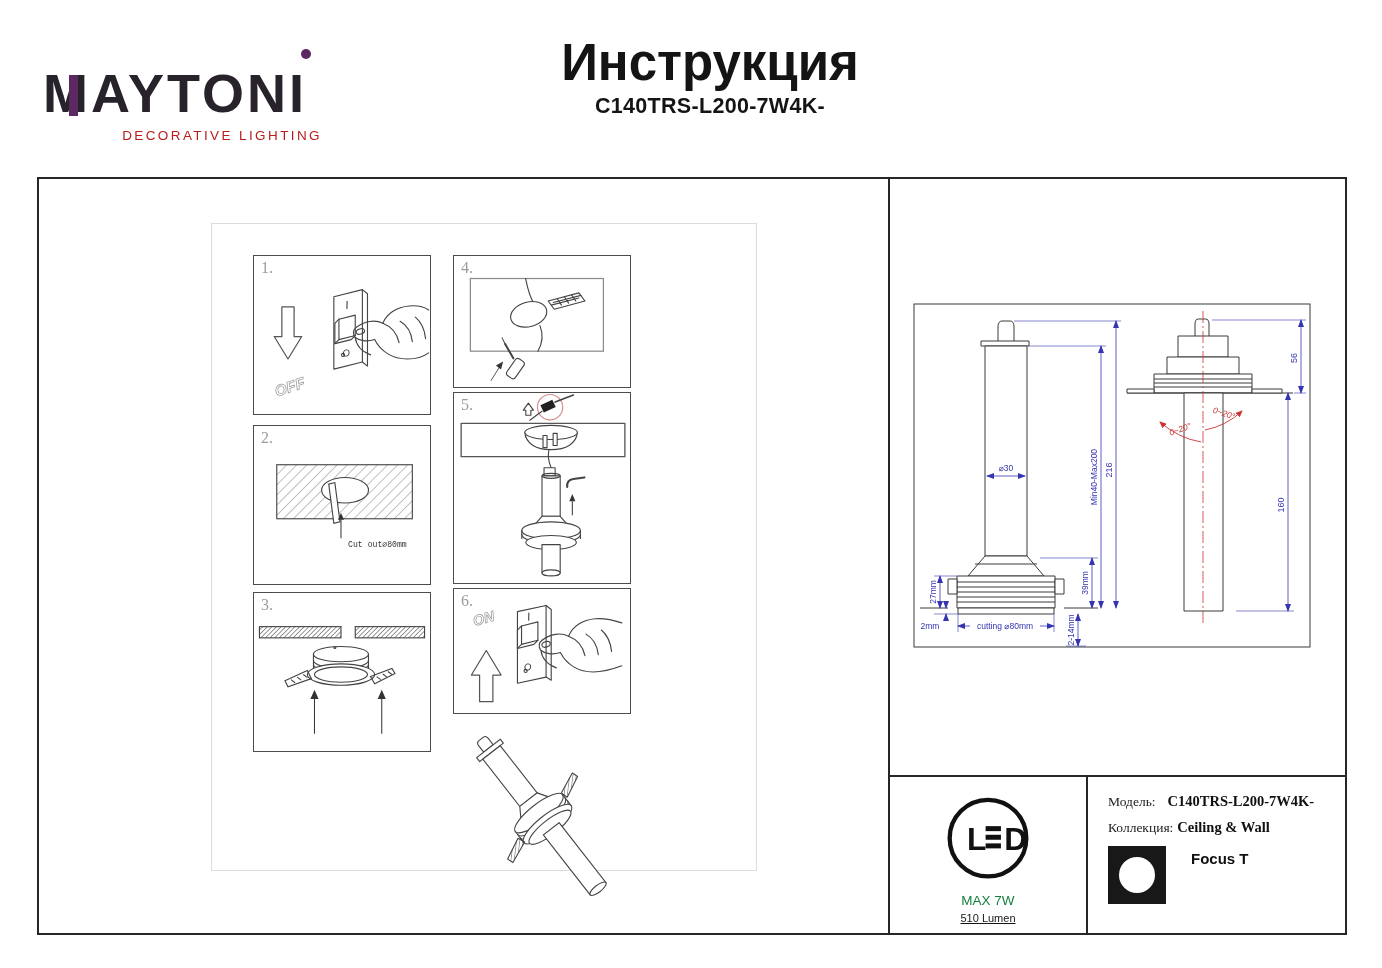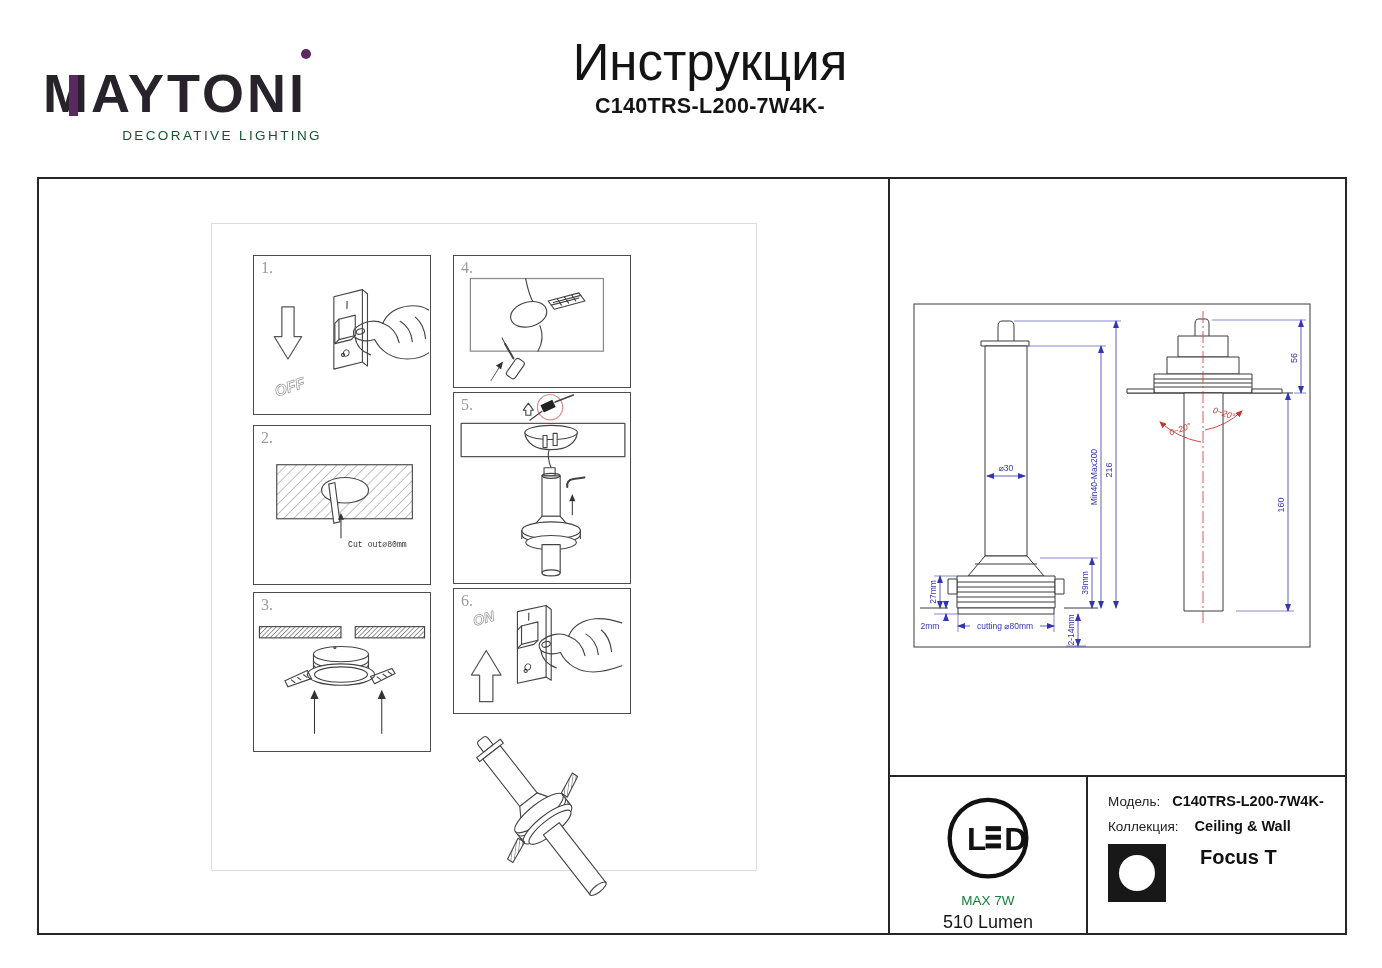--- a/index.html
+++ b/index.html
@@ -3,24 +3,24 @@
 <meta charset="utf-8">
 <style>
   html,body{margin:0;padding:0;background:#fff;}
   body{width:1382px;height:968px;position:relative;font-family:"Liberation Sans",sans-serif;color:#1c1c1c;overflow:hidden;}
 
   
   .logo{position:absolute;left:43px;top:66px;width:279px;}
   .logo-word{position:relative;font-size:54px;font-weight:700;letter-spacing:3px;color:#28222b;line-height:1;white-space:nowrap;}
   .logo-bar{position:absolute;left:26px;top:9px;width:9px;height:41px;background:#5c2862;}
   .logo-dot{position:absolute;left:258px;top:-17px;width:10px;height:10px;border-radius:50%;background:#5c2862;}
-  .logo-tagline{margin-top:8px;text-align:right;font-size:13.5px;letter-spacing:2.4px;color:#14532d;font-weight:400;}
+  .logo-tagline{margin-top:8px;text-align:right;font-size:13.5px;letter-spacing:2.4px;color:#b91c1c;font-weight:400;}
 
   .titleblock{position:absolute;left:510px;top:36px;width:400px;text-align:center;}
-  .title{font-size:51px;font-weight:400;line-height:1.05;color:#141414;}
+  .title{font-size:51px;font-weight:700;line-height:1.05;color:#141414;}
   .subtitle{font-size:21.5px;font-weight:700;margin-top:4px;letter-spacing:0.3px;color:#141414;}
 
   
   .main{position:absolute;left:37px;top:177px;width:1306px;height:754px;border:2px solid #262626;display:flex;}
   .pane-left{width:849px;position:relative;border-right:2px solid #262626;background:#fff;}
   .pane-right{flex:1;position:relative;background:#fff;}
 
   .sheet{position:absolute;left:172px;top:44px;width:544px;height:646px;border:1px solid #dcdcdc;}
 
   .step{position:absolute;border:1.6px solid #4c4c4c;background:#fff;}
@@ -35,31 +35,31 @@
   .art{position:absolute;left:421px;top:543px;width:165px;height:185px;}
 
   .tech-wrap{position:absolute;left:0;top:0;right:0;bottom:158px;}
   .tech-wrap svg{width:100%;height:100%;display:block;}
 
   
   .info{position:absolute;left:0;right:0;bottom:0;height:156px;border-top:2px solid #262626;display:flex;}
   .info-left{width:196px;border-right:2px solid #262626;display:flex;flex-direction:column;align-items:center;}
   .led-badge{width:92px;height:92px;margin-top:18px;}
   .power{font-size:13.5px;color:#15803d;margin-top:6px;}
-  .lumen{font-size:18px;color:#161616;margin-top:4px;}
+  .lumen{font-size:11px;color:#161616;margin-top:4px;text-decoration:underline;}
   .info-right{flex:1;padding:16px 0 0 20px;}
-  .spec-row{display:flex;align-items:center;margin-bottom:9px;}
+  .spec-row{display:flex;align-items:center;margin-bottom:9px;font-family:Liberation Serif, serif;}
   .spec-label{font-size:13.5px;color:#222;}
   .spec-value{font-size:14.5px;font-weight:700;color:#101010;}
   .gap-lg{margin-left:12px;}
-  .gap-sm{margin-left:16px;}
+  .gap-sm{margin-left:4px;}
   .family-row{display:flex;margin-top:10px;}
   .icon-square{width:58px;height:58px;background:#181818;position:relative;flex:none;}
   .icon-square .circ{position:absolute;left:11px;top:11px;width:36px;height:36px;border-radius:50%;background:#fff;}
-  .family-text{margin-left:16px;padding-top:3px;font-weight:700;font-size:20px;color:#101010;line-height:20px;}
+  .family-text{margin-left:7px;padding-top:3px;font-weight:700;font-size:15px;color:#101010;line-height:20px;}
   .family-name{padding-left:18px;}
 
   svg text{font-family:"Liberation Sans",sans-serif;}
   .mono{font-family:"Liberation Mono","DejaVu Sans Mono",monospace;}
 </style>
 </head>
 <body>
 
 <div class="logo">
   <div class="logo-word">MAYTONI</div>

